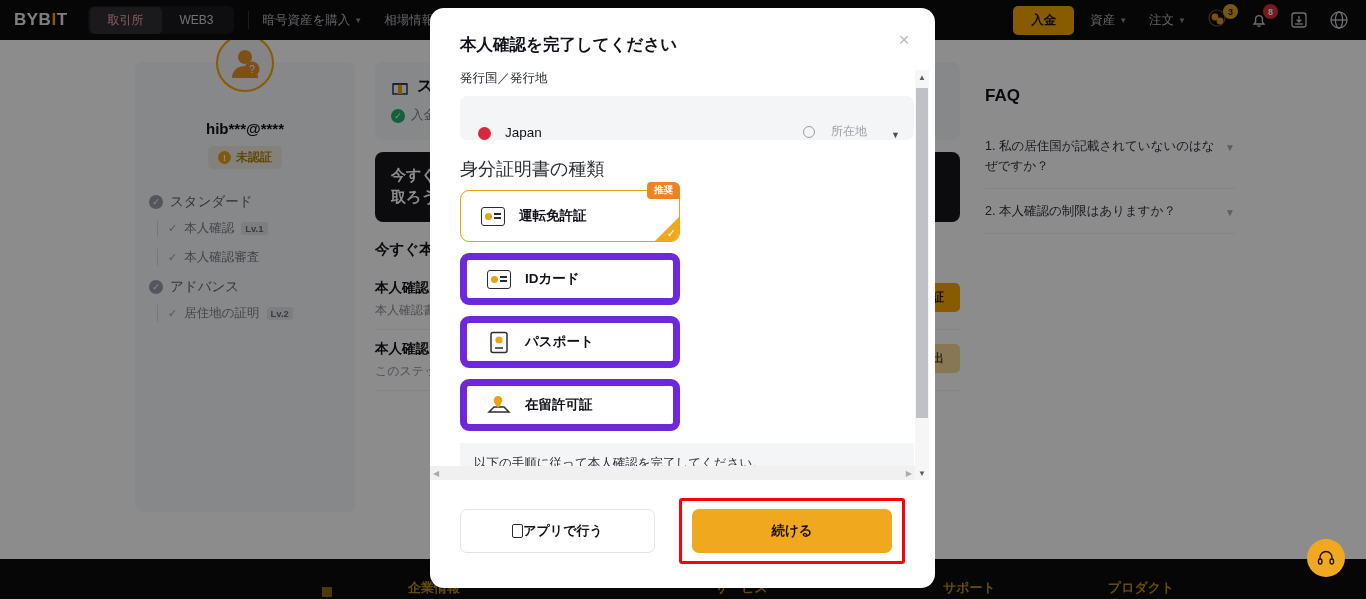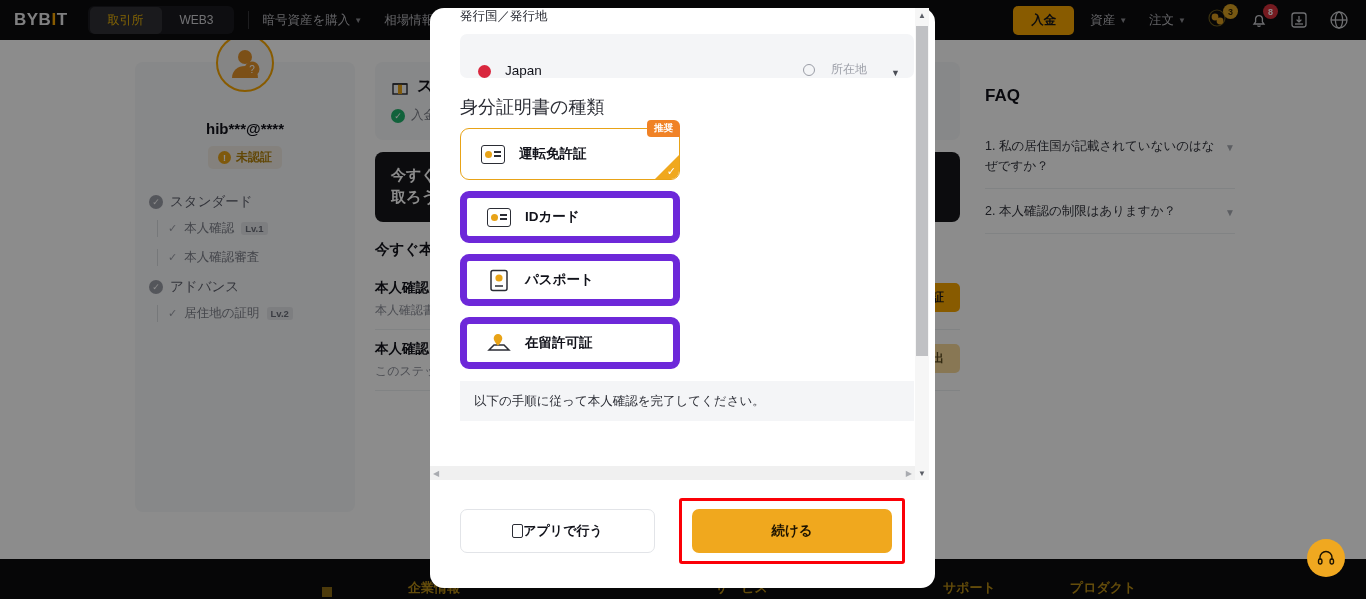--- a/index.html
+++ b/index.html
@@ -30,21 +30,21 @@
     margin-left: 20px;
     background: #1b1b1f;
     border-radius: 6px;
     display: flex; align-items: center;
     height: 28px; padding: 0 2px;
   }
   .navseg .seg {
     font-size: 12px; color: #cfcfd4;
     padding: 5px 18px; border-radius: 5px;
   }
-  .navseg .seg.active { background: #313136; color: #eab308; }
+  .navseg .seg.active { background: #313136; color: #fca5a5; }
   .navdivider {
     width: 1px; height: 18px; background: #35353a; margin: 0 14px;
   }
   .navlink {
     font-size: 12.5px; color: #b6b6bb;
     margin-right: 22px; display: flex; align-items: center; gap: 4px;
     white-space: nowrap;
   }
   .caret { font-size: 8px; color: #8a8a90; }
   .navspacer { flex: 1; }
@@ -187,21 +187,21 @@
     position: absolute; top: 559px; left: 0;
     width: 1366px; height: 40px;
     background: #0b0b0d;
     display: flex; align-items: flex-end; padding-bottom: 2px;
   }
   .fsq { width: 10px; height: 10px; background: #8a6b14; margin-left: 322px; }
   .fcol { color: #b58a14; font-size: 13px; font-weight: bold; }
   .fc1 { margin-left: 76px; }
   .fc2 { margin-left: 255px; }
   .fc3 { margin-left: 175px; }
-  .fc4 { margin-left: 74px; }
+  .fc4 { margin-left: 112px; }
 
   
   .support {
     position: absolute; right: 21px; bottom: 22px;
     width: 38px; height: 38px; border-radius: 50%;
     background: #f0a820; color: #1d1300;
     display: flex; align-items: center; justify-content: center;
     font-size: 18px; z-index: 30;
   }
 
@@ -521,20 +521,24 @@
 
   <div class="support">
     <svg width="20" height="20" viewBox="0 0 20 20">
       <path d="M4 12V9.5a6 6 0 0 1 12 0V12" fill="none" stroke="#1d1300" stroke-width="1.4"></path>
       <rect x="2.5" y="11" width="3.4" height="5" rx="1.4" fill="none" stroke="#1d1300" stroke-width="1.4"></rect>
       <rect x="14.1" y="11" width="3.4" height="5" rx="1.4" fill="none" stroke="#1d1300" stroke-width="1.4"></rect>
     </svg>
   </div>
 
   <div class="modal">
+    <div class="modal-head">
+      <div class="modal-title">本人確認を完了してください</div>
+      <div class="modal-close">×</div>
+    </div>
 
     <div class="modal-scrollarea">
       <div class="scroll-inner">
         <div class="field-label">発行国／発行地</div>
         <div class="country-select">
           <span class="flag-jp"></span>
           <span class="country-name">Japan</span>
           <span class="loc-hint">
             <span class="loc-pin"></span>
             <span>所在地</span>

